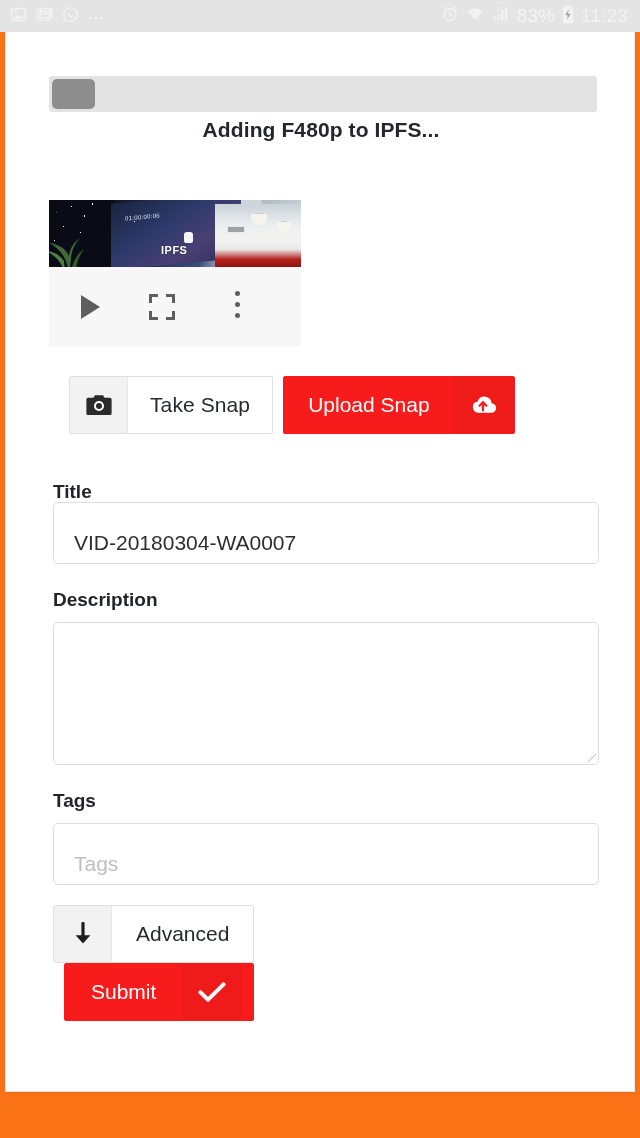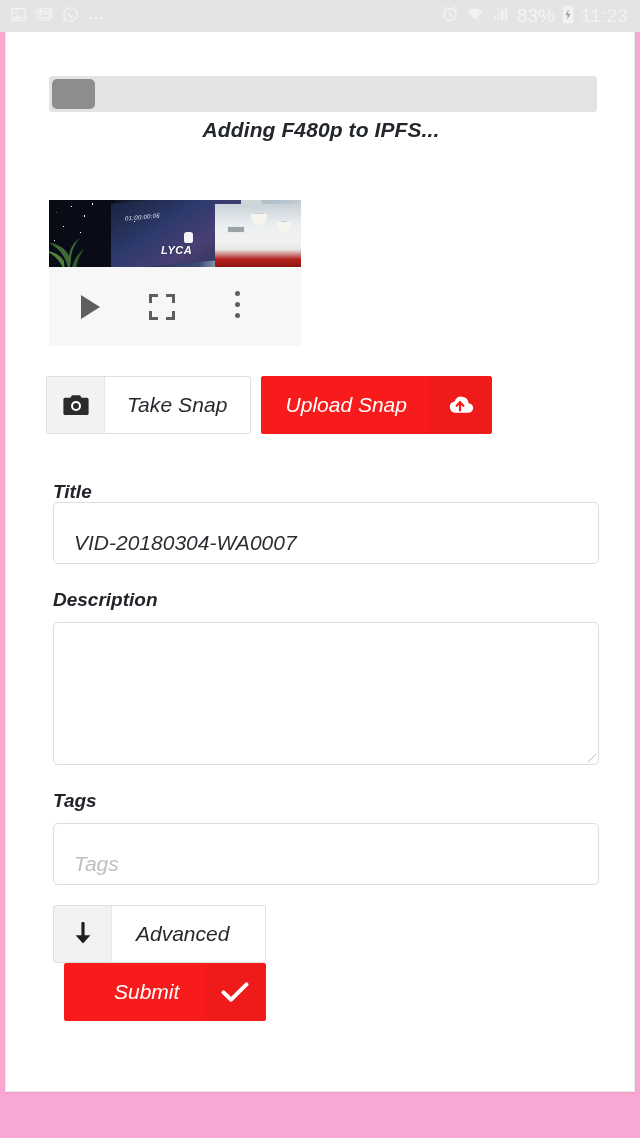--- a/index.html
+++ b/index.html
@@ -26,21 +26,21 @@
   .sb-dots {
     color: #ffffff; opacity: .85; font-size: 15px; letter-spacing: 1.5px;
     line-height: 10px; padding-bottom: 5px;
   }
   .sb-text {
     color: #f2f2f2; font-size: 19px; font-weight: 400; letter-spacing: .2px;
   }
   .sb-pct { color: #f4f4f4; font-size: 19px; }
 
   
-  .page { position: relative; width: 640px; height: 1106px; background: #f9a8d4; font-style: italic; }
+  .page { position: relative; width: 640px; height: 1106px; background: #f97316; }
   .card {
     position: absolute;
     left: 5px; top: 0; width: 630px; height: 1060px;
     background: #ffffff;
     border-left: 1px solid #ececed;
     border-right: 1px solid #ececed;
     border-bottom: 1px solid #e6e6e6;
     box-shadow: 0 1px 2px rgba(0,0,0,.07);
     overflow: hidden;
   }
@@ -164,21 +164,21 @@
   }
   .corner { position: absolute; width: 9px; height: 9px; border: 3px solid #5e5e5e; }
   .c-tl { left: 0; top: 0; border-right: none; border-bottom: none; }
   .c-tr { right: 0; top: 0; border-left: none; border-bottom: none; }
   .c-bl { left: 0; bottom: 0; border-right: none; border-top: none; }
   .c-br { right: 0; bottom: 0; border-left: none; border-top: none; }
   .dotv { width: 5px; height: 5px; border-radius: 50%; background: #5e5e5e; margin: 0 auto 6px; }
   .dotv:last-child { margin-bottom: 0; }
 
   
-  .snap-row { position: absolute; left: 40px; top: 344px; display: flex; }
+  .snap-row { position: absolute; left: 63px; top: 344px; display: flex; }
   .btn-split {
     display: flex; align-items: stretch;
     border-radius: 2px; overflow: hidden;
     height: 58px;
   }
   .btn-take {
     border: 1px solid #dfdfe0;
     background: #ffffff;
   }
   .btn-take .seg-icon {
@@ -251,21 +251,21 @@
   .btn-adv .seg-label {
     display: flex; align-items: center; justify-content: center;
     padding: 0 24px; font-size: 21px; color: #262a2e;
   }
   .btn-submit {
     margin-left: 11px;
     background: #f81b1b; border: 1px solid #f81b1b;
   }
   .btn-submit .seg-label {
     display: flex; align-items: center; justify-content: center;
-    padding: 0 26px; font-size: 21px; color: #ffffff; font-weight: 500; margin-left: 23px;
+    padding: 0 26px; font-size: 21px; color: #ffffff; font-weight: 500;
   }
   .btn-submit .seg-icon {
     width: 60px; background: #ef1a1a;
     display: flex; align-items: center; justify-content: center;
   }
 </style>
 </head>
 <body>
 
 <div class="statusbar">
@@ -340,21 +340,21 @@
       <div class="video-frame">
         <div class="v-sky"></div>
         <div class="v-stars"></div>
         <div class="v-building"></div>
         <div class="v-window" style="right:56px; top:26px; width:18px; height:7px;"></div>
         <div class="v-lamp" style="right:34px; top:14px;"></div>
         <div class="v-lamp" style="right:10px; top:22px; width:14px; height:10px;"></div>
         <div class="v-screen"></div>
         <div class="v-timecode">01:00:00:06</div>
         <div class="v-logo-mark"></div>
-        <div class="v-logo">LYCA</div>
+        <div class="v-logo">IPFS</div>
         <svg class="v-plant" viewBox="0 0 48 44">
           <path d="M24 44C22 30 16 20 4 14c10 1 17 6 20 13 1-8 5-14 11-18-6 6-9 14-9 22z" fill="#3f6b34"></path>
           <path d="M20 44C16 32 10 26 0 22c8 0 15 4 19 10z" fill="#4e8040"></path>
           <path d="M26 44c1-10 5-18 13-24-5 7-8 15-8 24z" fill="#2f5a28"></path>
         </svg>
       </div>
       <div class="player-controls">
         <div class="ctrl ctrl-play">
           <div class="tri"></div>
         </div>

